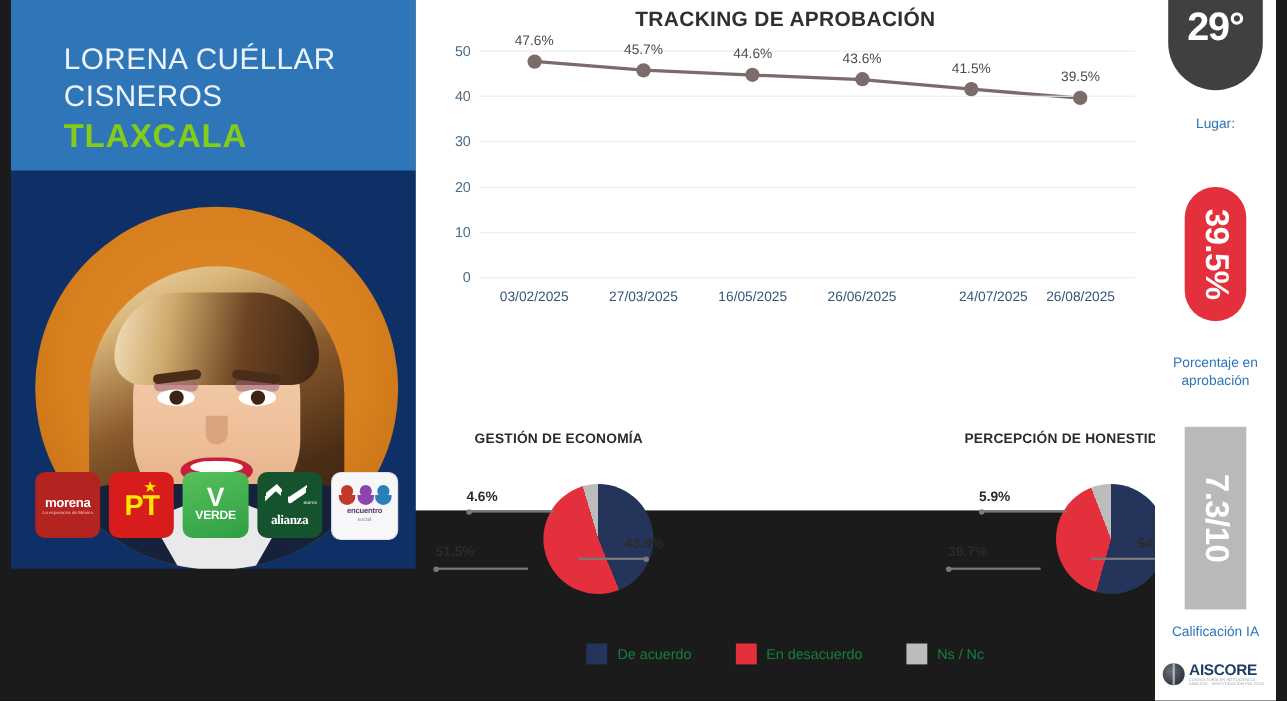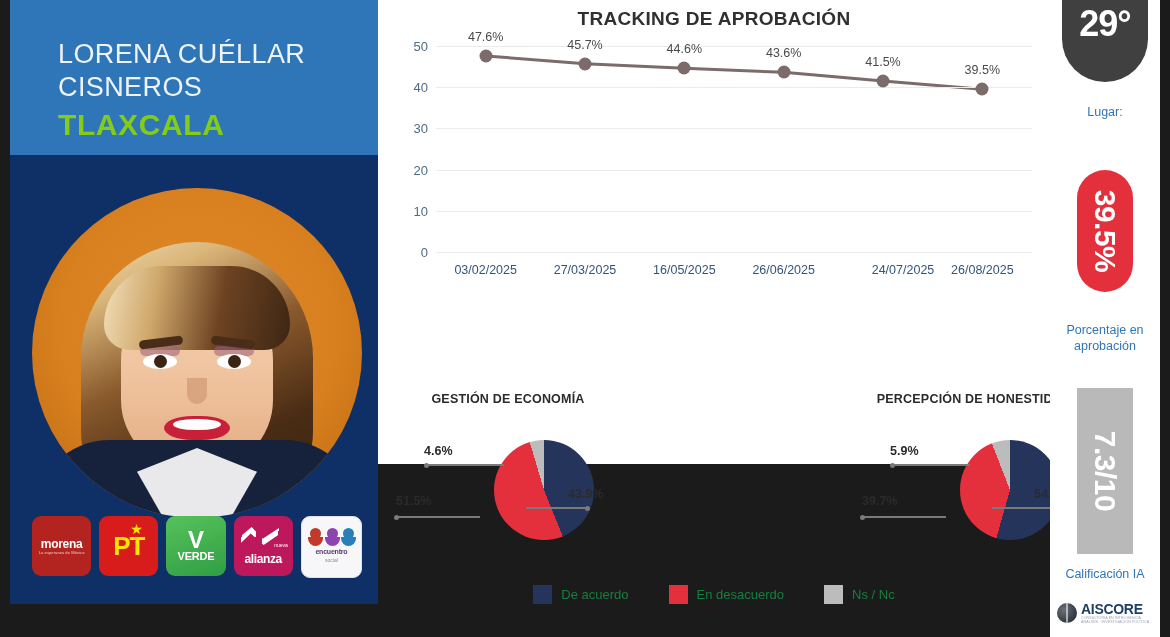--- a/index.html
+++ b/index.html
@@ -1,20 +1,20 @@
 <!DOCTYPE html>
 <html><head>
 <meta charset="utf-8">
 <style>
   html,body{margin:0;padding:0;background:#111;}
   body{width:1170px;height:637px;overflow:hidden;font-family:"Liberation Sans",sans-serif;}
   #root{position:relative;width:1170px;height:637px;background:#1b1b1b;}
 
   
-  .left-panel{position:absolute;left:10px;top:0;width:368px;height:604px;background:#0f2f67;overflow:hidden;}
+  .left-panel{position:absolute;left:10px;top:0;width:368px;height:517px;background:#0f2f67;overflow:hidden;}
   .left-header{position:absolute;left:0;top:0;width:368px;height:155px;background:#2f76b8;}
   .cand-name{position:absolute;left:48px;top:38px;width:300px;color:#eef3f8;font-size:27px;line-height:33px;letter-spacing:.4px;font-weight:400;}
   .cand-state{position:absolute;left:48px;top:108px;color:#84cc16;font-size:30px;font-weight:bold;letter-spacing:.6px;}
 
   .photo-wrap{position:absolute;left:22px;top:188px;width:330px;height:330px;border-radius:50%;overflow:hidden;
     background:radial-gradient(circle at 50% 42%, #e08a2a 0%, #d8801f 55%, #b8660f 100%);}
   .photo-inner{position:absolute;inset:0;}
   
   .p-hair-back{position:absolute;left:50%;top:54px;width:232px;height:268px;margin-left:-116px;border-radius:116px 116px 78px 78px;
      background:linear-gradient(155deg,#f0dcb4 0%,#d9b579 18%,#8a5a2c 44%,#4b2d15 72%,#33200f 100%);}
@@ -44,21 +44,21 @@
   .logo{width:60px;height:60px;border-radius:9px;position:relative;overflow:hidden;display:flex;align-items:center;justify-content:center;}
   .lg-morena{background:#b3231f;}
   .lg-morena .t1{color:#fff;font-size:12px;font-weight:bold;letter-spacing:-.3px;line-height:12px;}
   .lg-morena .t2{color:#f0c9c8;font-size:4px;letter-spacing:.1px;}
   .lg-pt{background:#d81b1b;}
   .lg-pt .pt{color:#ffe600;font-size:26px;font-weight:bold;line-height:26px;letter-spacing:-1px;}
   .lg-pt .star{position:absolute;top:6px;left:31px;color:#ffe600;font-size:14px;line-height:14px;}
   .lg-verde{background:linear-gradient(160deg,#57c25b 0%,#2f9e44 100%);}
   .lg-verde .v{color:#fff;font-size:24px;font-weight:bold;line-height:20px;}
   .lg-verde .t{color:#fff;font-size:11px;font-weight:bold;letter-spacing:-.2px;}
-  .lg-alianza{background:#be185d;}
+  .lg-alianza{background:#14532d;font-family:Liberation Serif, serif;}
   .lg-alianza .sw{position:absolute;top:7px;left:7px;width:46px;height:22px;
      background:linear-gradient(100deg,transparent 0 6%,#fff 6% 34%,transparent 34% 48%,#fff 48% 78%,transparent 78%);
      clip-path:polygon(0 60%,24% 18%,48% 72%,100% 0,100% 28%,50% 100%,22% 48%,0 92%);}
   .lg-alianza .t{color:#fff;font-size:12px;font-weight:bold;letter-spacing:-.4px;}
   .lg-alianza .nu{position:absolute;right:5px;top:26px;color:#fff;font-size:5px;}
   .lg-enc{background:#f7f7f9;border:1px solid #e2e2e6;}
   .lg-enc .dots{position:absolute;top:11px;left:8px;width:44px;height:18px;}
   .lg-enc .d{position:absolute;width:11px;height:11px;border-radius:50%;top:0;}
   .lg-enc .arc{position:absolute;width:15px;height:9px;border-radius:0 0 15px 15px;top:9px;}
   .lg-enc .t{position:absolute;left:0;right:0;top:31px;color:#5a3a6e;font-size:7px;font-weight:bold;text-align:center;letter-spacing:-.2px;}

